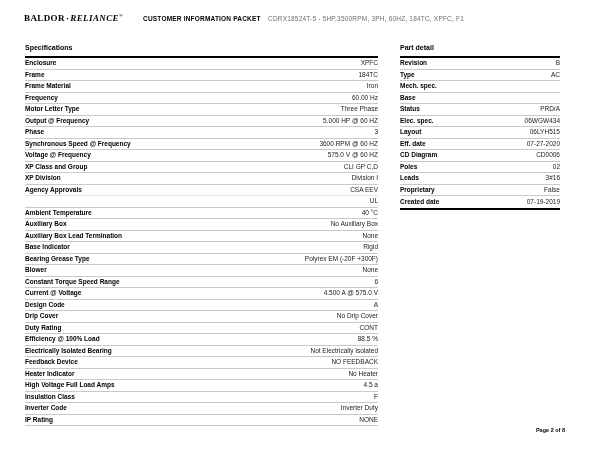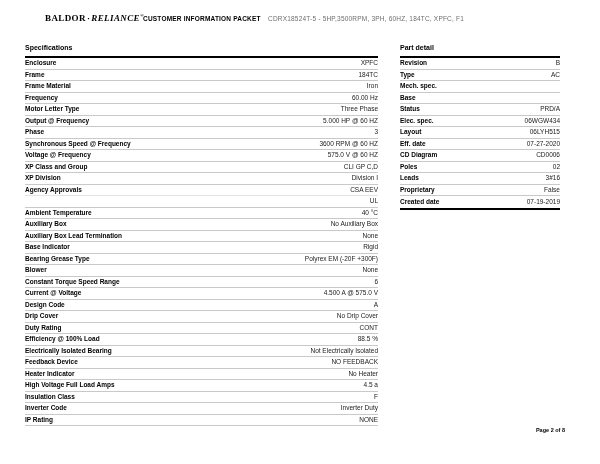--- a/index.html
+++ b/index.html
@@ -10,21 +10,21 @@
     width: 600px;
     height: 464px;
     background: #ffffff;
     outline: 1px solid #e3e3e3;
     overflow: hidden;
   }
 
   
   .header { position: absolute; top: 13px; left: 24px; right: 24px; height: 12px; }
   .logo { position: absolute; left: 0; top: 0; white-space: nowrap; font-family: "Liberation Serif", serif; font-size: 9px; font-weight: 900; letter-spacing: .4px; color: #000; }
-  .logo .logo-left { font-style: normal; margin-left: 21px; }
+  .logo .logo-left { font-style: normal; }
   .logo .logo-dot { padding: 0 1px; }
   .logo .logo-right { font-style: italic; text-align: right; }
   .logo .logo-mark { font-size: 5px; vertical-align: super; font-style: normal; }
   .doc-title { position: absolute; left: 119px; top: 2px; font-size: 6.5px; font-weight: bold; letter-spacing: .2px; color: #000; white-space: nowrap; }
   .product-code { position: absolute; left: 244px; top: 2px; font-size: 6.5px; color: #6e6e6e; letter-spacing: .2px; white-space: nowrap; }
 
   
   .section-title { position: absolute; font-size: 7px; font-weight: bold; color: #000; }
   .section-title.spec { left: 25px; top: 44px; }
   .section-title.part { left: 400px; top: 44px; }

